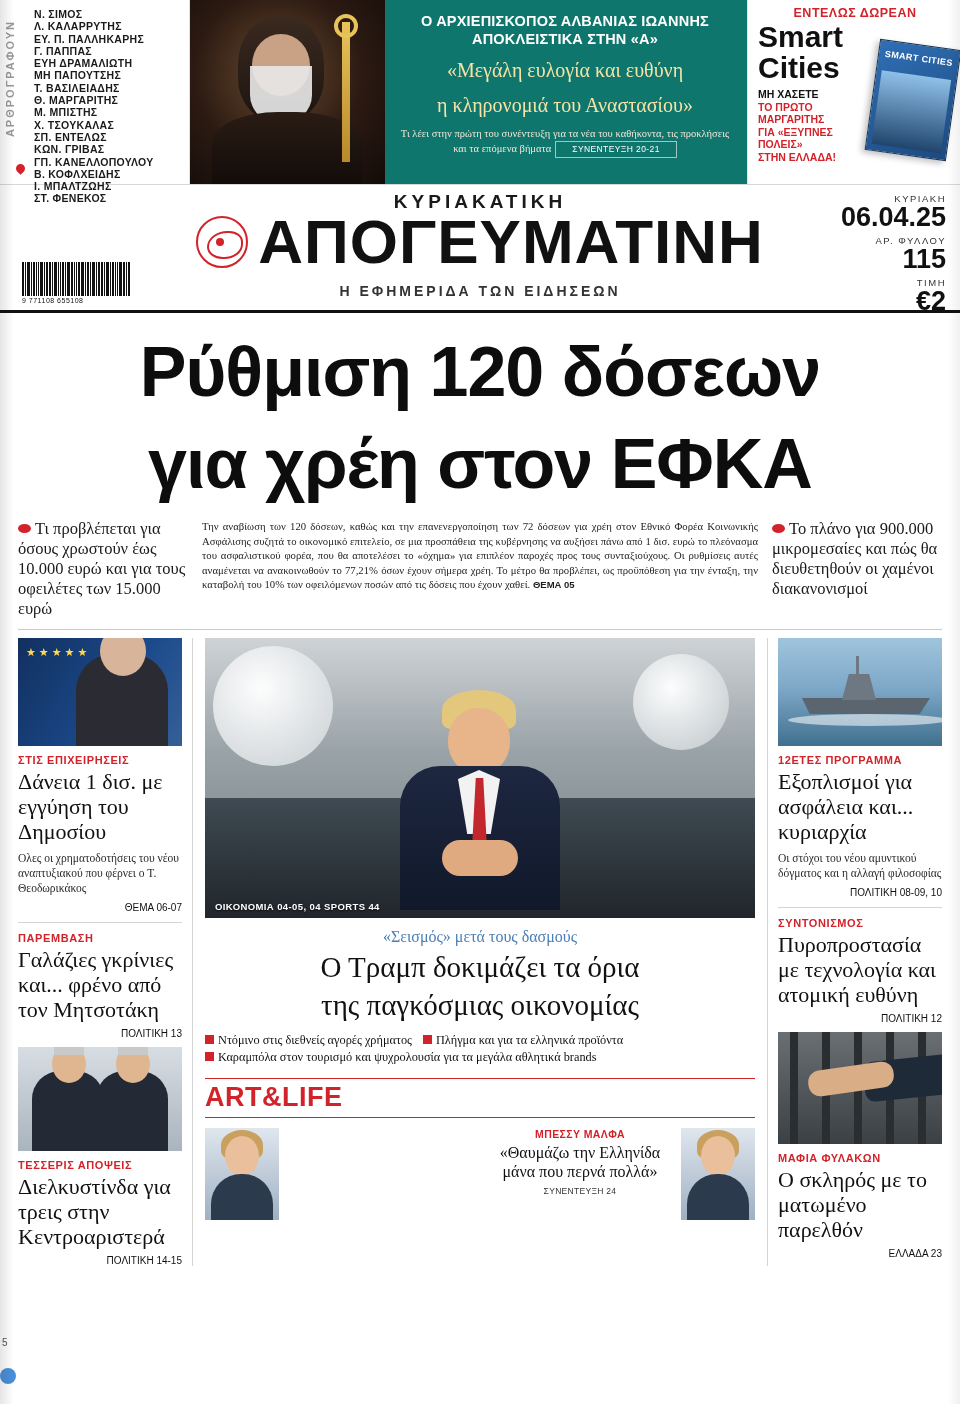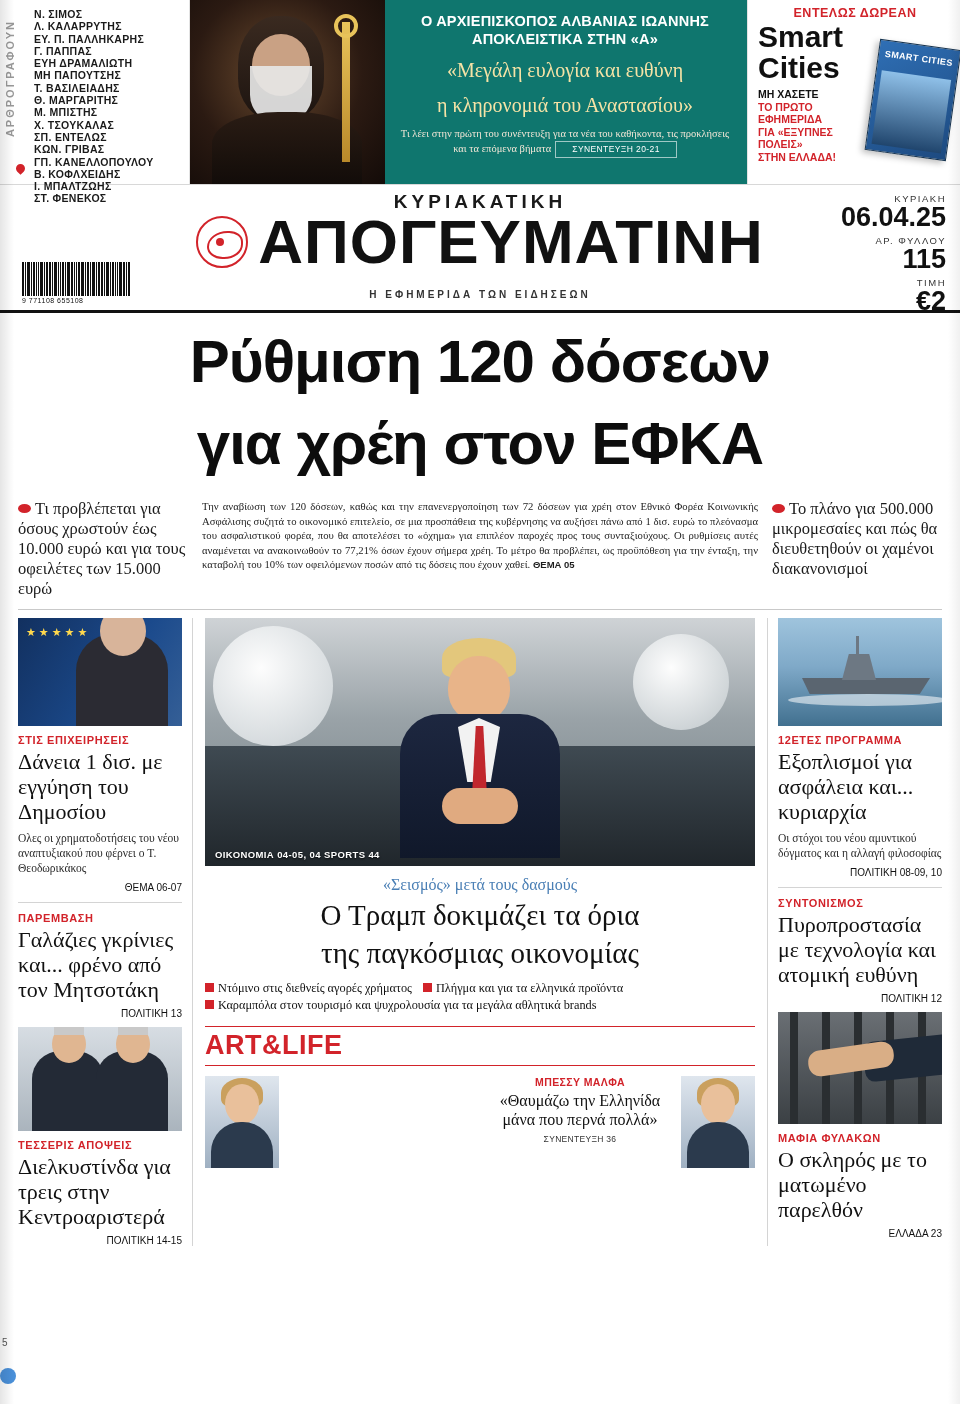--- a/index.html
+++ b/index.html
@@ -136,21 +136,21 @@
   .logo-mark:before{
     content:""; position:absolute; left:18px; top:20px; width:8px; height:8px;
     border-radius:50%; background:#d2232a;
   }
   .apog {
     font-family:"Liberation Sans", sans-serif; font-weight:bold;
     font-size:62px; letter-spacing:1px; line-height:62px; color:#111;
   }
   .slogan {
     font-family:"Liberation Sans", sans-serif; font-weight:bold;
-    font-size:10px; letter-spacing:3px; color:#333; margin-top:16px;
+    font-size:14px; letter-spacing:3px; color:#333; margin-top:10px;
   }
   .mh-right { position:absolute; right:14px; top:8px; text-align:right; }
   .mh-right .lbl { font-size:9.5px; letter-spacing:1.5px; color:#333;
     font-family:"Liberation Sans", sans-serif; }
   .mh-right .big { font-size:27px; font-weight:bold; line-height:27px; color:#111;
     font-family:"Liberation Sans", sans-serif; }
   .mh-right .blk { margin-top:4px; }
   .barcode { position:absolute; left:22px; bottom:6px; width:120px; }
   .bars { height:34px; display:flex; align-items:flex-end; gap:1px; }
   .bars i { display:block; background:#111; height:34px; }
@@ -160,22 +160,22 @@
   
   .lead { padding:8px 18px 0; }
   .kicker {
     background:linear-gradient(#b9d2e8,#9ec3e0);
     text-align:center; color:#13396b; font-weight:bold;
     font-size:21px; line-height:33px; height:33px;
     font-family:"Liberation Serif", serif;
   }
   .headline {
     text-align:center; font-family:"Liberation Sans", sans-serif;
-    font-weight:bold; font-size:60px; line-height:82px; letter-spacing:-1px;
-    color:#0d0d0d;
+    font-weight:bold; font-size:70px; line-height:82px; letter-spacing:-1px;
+    margin-top:10px; color:#0d0d0d;
   }
   .lead-cols { display:flex; gap:14px; margin-top:14px; padding-bottom:10px; }
   .lc-side { width:170px; font-size:16.5px; line-height:20px; color:#1a1a1a; }
   .lc-side.left { text-align:left; }
   .lc-side.right { text-align:left; }
   .bullet-red {
     display:inline-block; width:13px; height:9px; background:#d2232a;
     border-radius:50%; margin-right:4px; position:relative; top:-1px;
   }
   .lc-mid { flex:1; font-size:10.7px; line-height:14.6px; text-align:justify; color:#1d1d1d; }
@@ -214,21 +214,21 @@
   }
   .sec-body { font-size:11.5px; line-height:15px; color:#2a2a2a; margin-top:7px; }
   .page-ref {
     text-align:right; font-family:"Liberation Sans", sans-serif; font-weight:normal;
     font-size:10px; margin-top:6px; color:#111;
   }
   .divider { border-top:1px solid #d4d4d4; margin:9px 0; }
 
   
   .trump-photo {
-    width:100%; height:248px; position:relative; overflow:hidden;
+    width:100%; height:280px; position:relative; overflow:hidden;
     background:linear-gradient(180deg,#cfd3d6 0%,#9aa3a8 40%,#6e7a80 100%);
   }
   .tp-window {
     position:absolute; left:8px; top:8px; width:120px; height:120px; border-radius:50%;
     background:radial-gradient(circle at 40% 35%, #fdfdfd, #c7ced2);
   }
   .tp-window2 {
     position:absolute; right:26px; top:16px; width:96px; height:96px; border-radius:50%;
     background:radial-gradient(circle at 40% 35%, #fdfdfd, #bdc5c9);
   }
@@ -376,21 +376,21 @@
       </div>
     </div>
 
     <div class="promo">
       <div class="free">ΕΝΤΕΛΩΣ ΔΩΡΕΑΝ</div>
       <div class="sc">Smart</div>
       <div class="sc">Cities</div>
       <div class="sub">
         <div>ΜΗ ΧΑΣΕΤΕ</div>
         <div class="rd">ΤΟ ΠΡΩΤΟ</div>
-        <div class="rd">ΕΦΗΜΕΡΙΔΑ</div>
+        <div class="rd">ΜΑΡΓΑΡΙΤΗΣ</div>
         <div class="rd">ΓΙΑ «ΕΞΥΠΝΕΣ</div>
         <div class="rd">ΠΟΛΕΙΣ»</div>
         <div class="rd">ΣΤΗΝ ΕΛΛΑΔΑ!</div>
       </div>
       <div class="mag">
         <div class="mt">SMART CITIES</div>
         <div class="mimg"></div>
       </div>
     </div>
   </div>
@@ -469,21 +469,21 @@
 
     <div class="lead-cols">
       <div class="lc-side left">
         <span class="bullet-red"></span><span>Τι προβλέπεται για όσους χρωστούν έως 10.000 ευρώ και για τους οφειλέτες των 15.000 ευρώ</span>
       </div>
       <div class="lc-mid">
         <span>Την αναβίωση των 120 δόσεων, καθώς και την επανενεργοποίηση των 72 δόσεων για χρέη στον Εθνικό Φορέα Κοινωνικής Ασφάλισης συζητά το οικονομικό επιτελείο, σε μια προσπάθεια της κυβέρνησης να αυξήσει πάνω από 1 δισ. ευρώ το πλεόνασμα του ασφαλιστικού φορέα, που θα αποτελέσει το «όχημα» για επιπλέον παροχές προς τους συνταξιούχους. Οι ρυθμίσεις αυτές αναμένεται να ανακοινωθούν το 77,21% όσων έχουν σήμερα χρέη. Το μέτρο θα προβλέπει, ως προϋπόθεση για την ένταξη, την καταβολή του 10% των οφειλόμενων ποσών από τις δόσεις που έχουν χαθεί.</span>
         <span class="thema">ΘΕΜΑ 05</span>
       </div>
       <div class="lc-side right">
-        <span class="bullet-red"></span><span>Το πλάνο για 500.000 μικρομεσαίες και πώς θα διευθετηθούν οι χαμένοι διακανονισμοί</span>
+        <span class="bullet-red"></span><span>Το πλάνο για 900.000 μικρομεσαίες και πώς θα διευθετηθούν οι χαμένοι διακανονισμοί</span>
       </div>
     </div>
   </div>
 
   <hr class="rule">
 
   <div class="grid" style="margin-top:8px;">
 
     <div class="col-left">
       <div class="ph ph-eu">
@@ -545,21 +545,21 @@
           <div class="al-photo">
             <div class="hair"></div>
               <div class="h"></div>
               <div class="b"></div>
           </div>
         </div>
         <div class="al-item">
           <div class="al-text">
             <div class="al-name">ΜΠΕΣΣΥ ΜΑΛΦΑ</div>
             <div class="al-quote">«Θαυμάζω την Ελληνίδα μάνα που περνά πολλά»</div>
-            <div class="al-ref">ΣΥΝΕΝΤΕΥΞΗ 36</div>
+            <div class="al-ref">ΣΥΝΕΝΤΕΥΞΗ 24</div>
           </div>
           <div class="al-photo">
             <div class="hair"></div>
               <div class="h"></div>
               <div class="b"></div>
           </div>
         </div>
       </div>
     </div>
 

